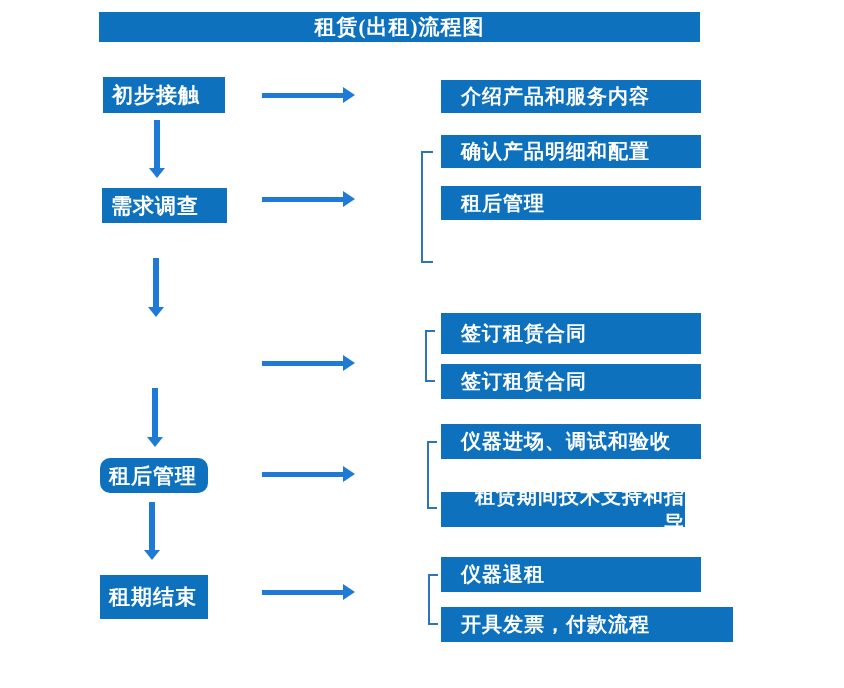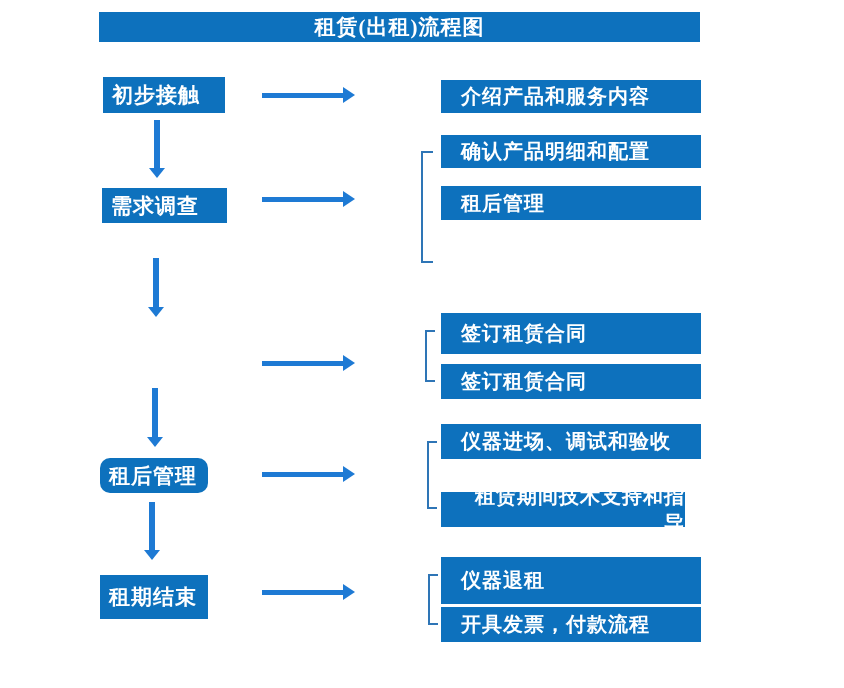--- a/index.html
+++ b/index.html
@@ -91,22 +91,22 @@
   <div class="box step-box" style="left:100px; top:458px; width:108px; height:35px;border-radius:10px;">租后管理</div>
   <div class="box step-box" style="left:100px; top:575px; width:108px; height:44px;">租期结束</div>
 
   <div class="box output-box" style="left:441px; top:80px; width:260px; height:33px;">介绍产品和服务内容</div>
   <div class="box output-box" style="left:441px; top:135px; width:260px; height:33px;">确认产品明细和配置</div>
   <div class="box output-box" style="left:441px; top:186px; width:260px; height:34px;">租后管理</div>
   <div class="box output-box" style="left:441px; top:313px; width:260px; height:41px;">签订租赁合同</div>
   <div class="box output-box" style="left:441px; top:364px; width:260px; height:35px;">签订租赁合同</div>
   <div class="box output-box" style="left:441px; top:424px; width:260px; height:35px;">仪器进场、调试和验收</div>
   <div class="box output-box" style="left:441px; top:492px; width:244px; height:35px;text-align:right;">租赁期间技术支持和指导</div>
-  <div class="box output-box" style="left:441px; top:557px; width:260px; height:47px;">仪器退租</div>
-  <div class="box output-box" style="left:441px; top:607px; width:260px; height:35px;">开具发票，付款流程</div>
+  <div class="box output-box" style="left:441px; top:557px; width:260px; height:35px;">仪器退租</div>
+  <div class="box output-box" style="left:441px; top:607px; width:292px; height:35px;">开具发票，付款流程</div>
 
   <div class="harrow" style="left:262px; top:87px; width:93px; height:16px;">
     <span class="shaft"></span>
     <span class="head"></span>
   </div>
   <div class="harrow" style="left:262px; top:191px; width:93px; height:16px;">
     <span class="shaft"></span>
     <span class="head"></span>
   </div>
   <div class="harrow" style="left:262px; top:355px; width:93px; height:16px;">

